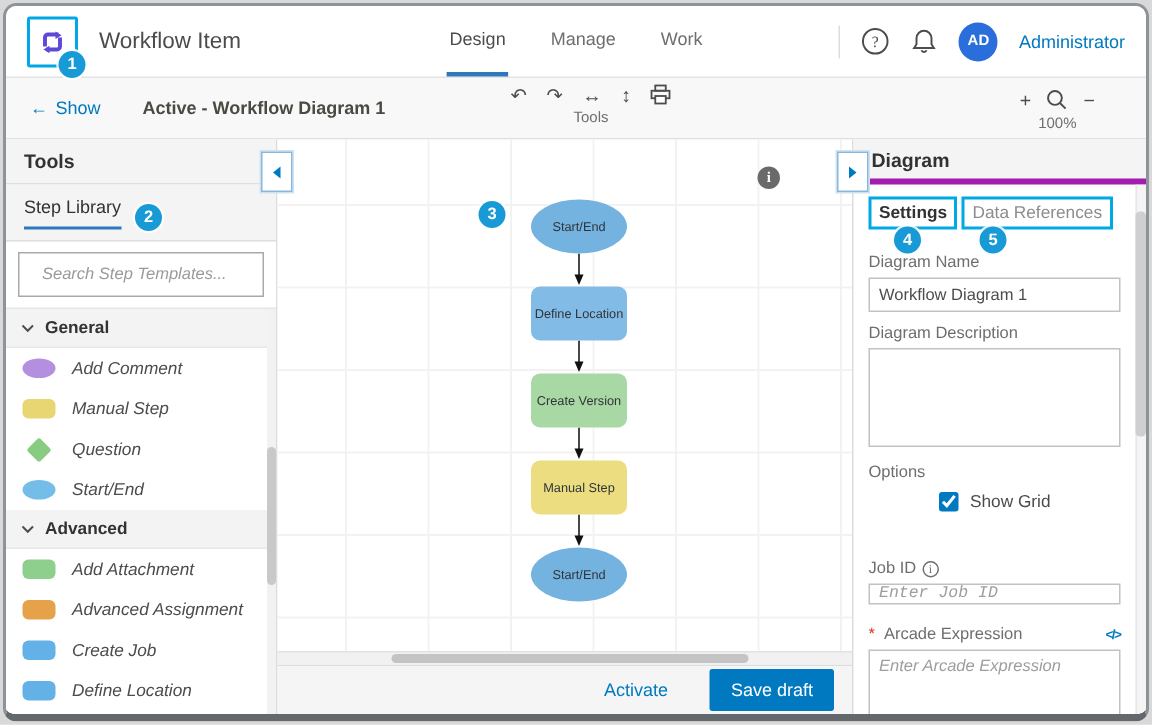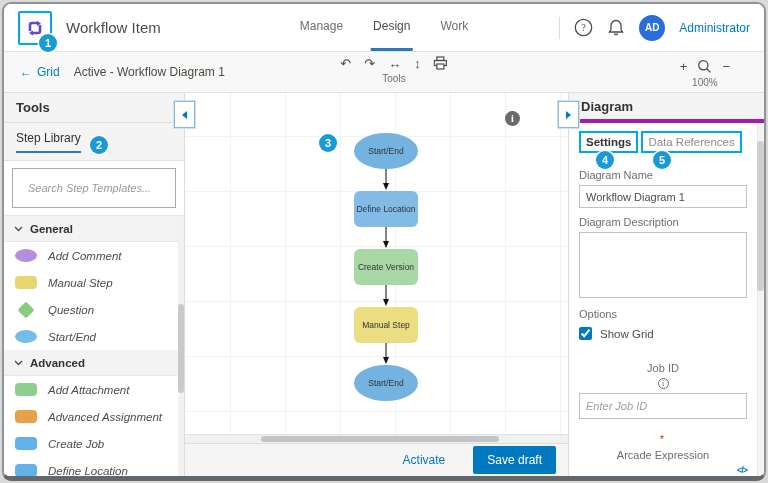--- a/index.html
+++ b/index.html
@@ -14,39 +14,39 @@
   .nav-tab { height:100%; display:flex; align-items:center; font-size:12px; color:#6e6e6e; cursor:pointer; border-bottom:3px solid transparent; padding:0 2px; }
   .nav-tab.active { color:#4c4c4c; border-bottom-color:#2e77bc; }
   .header-right { margin-left:auto; display:flex; align-items:center; gap:14px; padding-right:14px; }
   .hdr-divider { width:1px; height:22px; background:#dcdcdc; }
   .avatar { width:26px; height:26px; border-radius:50%; background:#2a6edb; color:#fff; font-size:10px; font-weight:bold; display:flex; align-items:center; justify-content:center; }
   .user-name { font-size:12px; color:#0079c1; }
 
   
   .subbar { height:41px; background:#f8f8f8; border-bottom:1px solid #e0e0e0; display:flex; align-items:center; position:relative; flex:0 0 auto; }
   .back { margin-left:16px; font-size:12px; color:#0079c1; display:flex; gap:5px; align-items:center; cursor:pointer; }
-  .breadcrumb { margin-left:14px; font-size:12px; font-weight:normal; color:#4a4a42; }
+  .breadcrumb { margin-left:28px; font-size:12px; font-weight:bold; color:#4a4a42; }
   .tools-center { position:absolute; left:390px; top:4px; transform:translateX(-50%); display:flex; flex-direction:column; align-items:center; }
   .tool-icons { display:flex; gap:13px; align-items:center; color:#4c4c4c; font-size:13px; }
   .tool-icons span { cursor:pointer; line-height:1; }
   .tools-caption { font-size:10px; color:#6e6e6e; margin-top:3px; }
   .zoom-box { margin-left:auto; margin-right:34px; display:flex; flex-direction:column; align-items:center; padding-top:2px; }
   .zoom-icons { display:flex; gap:10px; align-items:center; color:#4c4c4c; font-size:13px; }
   .zoom-level { font-size:10px; color:#6e6e6e; margin-top:3px; }
 
   
   .main { flex:1; display:flex; min-height:0; }
 
   
   .left-panel { width:181px; flex:0 0 auto; border-right:1px solid #dcdcdc; display:flex; flex-direction:column; background:#fff; position:relative; }
   .lp-title { height:30px; background:#f4f4f4; border-bottom:1px solid #dfdfdf; display:flex; align-items:center; padding-left:12px; font-size:13px; font-weight:bold; color:#323232; flex:0 0 auto; }
   .lp-tabs { height:38px; background:#f4f4f4; border-bottom:1px solid #dfdfdf; display:flex; align-items:center; padding-left:12px; flex:0 0 auto; position:relative;text-align:right; }
   .lp-tab { font-size:12px; color:#323232; padding-bottom:6px; border-bottom:2px solid #2e77bc; cursor:pointer; }
   .search-row { padding:7px 8px; border-bottom:1px solid #e6e6e6; flex:0 0 auto; }
-  .search-box { height:40px; border:1px solid #a9a9a9; background:#fff; display:flex; align-items:center; padding:0 8px; gap:7px; }
+  .search-box { height:30px; border:1px solid #a9a9a9; background:#fff; display:flex; align-items:center; padding:0 8px; gap:7px; }
   .search-box input { border:none; outline:none; flex:1; font-size:11px; font-style:italic; color:#4c4c4c; font-family:"Liberation Sans",sans-serif; background:transparent; }
   .search-box input::placeholder { color:#9a9a9a; font-style:italic; }
   .lp-list { flex:1; overflow:hidden; position:relative; }
   .group-hdr { height:26px; background:#f3f3f3; border-bottom:1px solid #e8e8e8; display:flex; align-items:center; gap:7px; padding-left:10px; font-size:11.5px; font-weight:bold; color:#323232; cursor:pointer; }
   .lp-item { height:27px; display:flex; align-items:center; cursor:pointer; background:#fff;font-style:italic; }
   .shape-cell { width:44px; display:flex; justify-content:center; flex:0 0 auto; }
   .sh-ellipse { width:22px; height:13px; border-radius:50%; }
   .sh-rect { width:22px; height:13px; border-radius:4px; }
   .sh-diamond { width:12px; height:12px; transform:rotate(45deg); border-radius:2px; }
   .lp-item-label { font-size:11.5px; color:#4c4c4c; }
@@ -81,25 +81,25 @@
   .rp-body { flex:1; overflow:hidden; font-size:11px; color:#6e6e6e; position:relative; padding-right:7px; }
   .rp-pad { padding:8px 10px 0 10px; }
   .rp-tabs { display:flex; gap:3px; position:relative; margin-bottom:16px; }
   .rp-tab { font-size:11.5px; padding:3px 5px; border:2px solid #00a9e6; cursor:pointer; background:#fff; }
   .rp-tab.active { color:#323232; font-weight:bold; border-bottom-style:solid; }
   .rp-tab.inactive { color:#8c8c8c; }
   .field-label { font-size:11px; color:#6e6e6e; margin:8px 0 4px; }
   .text-input { width:100%; height:23px; border:1px solid #c2c2c2; font-size:11px; color:#4c4c4c; padding:0 6px; font-family:"Liberation Sans",sans-serif; outline:none; background:#fff; }
   .text-input::placeholder, .ta::placeholder { color:#9e9e9e; font-style:italic; }
   .ta { width:100%; border:1px solid #c2c2c2; font-size:11px; color:#4c4c4c; padding:4px 6px; font-family:"Liberation Sans",sans-serif; outline:none; resize:none; background:#fff; }
-  .chk-row { display:flex; align-items:center; gap:8px; margin:7px 0 12px; }
+  .chk-row { display:flex; align-items:center; gap:8px; margin:7px 0 12px;justify-content:center; }
   .chk-row input { accent-color:#0079c1; width:13px; height:13px; cursor:pointer; }
   .chk-label { font-size:11.5px; color:#4c4c4c; }
   .section-bar { margin-top:4px; background:#f4f4f4; border-top:1px solid #ddd; border-bottom:1px solid #ddd; padding:8px 10px; font-size:12.5px; font-weight:bold; color:#323232; }
-  .label-row { display:flex; align-items:center; gap:4px; margin:2px 0 4px;flex-direction:column; }
+  .label-row { display:flex; align-items:center; gap:4px; margin:12px 0 4px; }
   .info-mini { width:11px; height:11px; border:1px solid #6e6e6e; border-radius:50%; font-size:8px; color:#6e6e6e; display:flex; align-items:center; justify-content:center; font-family:"Liberation Serif",serif; }
   .req { color:#d83020; margin-right:2px; }
   .code-icon { margin-left:auto; color:#0079c1; font-size:9px; font-weight:bold; cursor:pointer; letter-spacing:-1px; }
   .ta-wrap { position:relative; }
   .rp-scroll { position:absolute; right:0; top:0; bottom:0; width:7px; background:#f4f4f4; border-left:1px solid #e6e6e6; }
   .rp-scroll-thumb { position:absolute; top:18px; right:0; width:7px; height:150px; background:#cfcfcf; border-radius:3px; }
 
   
   .badge { width:18px; height:18px; border-radius:50%; background:#189ad6; color:#fff; font-size:11px; font-weight:bold; display:flex; align-items:center; justify-content:center; box-shadow:0 0 0 1.5px rgba(255,255,255,.85); position:absolute; z-index:9; }
   .badge-1 { bottom:-9px; right:-7px; }
@@ -119,43 +119,43 @@
       <svg width="22" height="22" viewBox="0 0 22 22">
         <path d="M6 14 V8 a2 2 0 0 1 2-2 h7" fill="none" stroke="#5e48d8" stroke-width="2.6"></path>
         <path d="M13 4 l4 2.5 -4 2.5 z" fill="#5e48d8"></path>
         <path d="M16 8 v6 a2 2 0 0 1 -2 2 h-7" fill="none" stroke="#5e48d8" stroke-width="2.6"></path>
         <path d="M9 13.5 l-4 2.5 4 2.5 z" fill="#5e48d8"></path>
       </svg>
       <div class="badge badge-1">1</div>
     </div>
     <div class="app-title">Workflow Item</div>
     <div class="nav">
+      <div class="nav-tab active">Design</div>
       <div class="nav-tab">Manage</div>
-      <div class="nav-tab active">Design</div>
       <div class="nav-tab">Work</div>
     </div>
     <div class="header-right">
       <div class="hdr-divider"></div>
       <svg width="19" height="19" viewBox="0 0 19 19" style="cursor:pointer">
         <circle cx="9.5" cy="9.5" r="8.2" fill="none" stroke="#4c4c4c" stroke-width="1.3"></circle>
         <text x="9.5" y="13.4" font-size="10.5" text-anchor="middle" fill="#4c4c4c" font-family="Liberation Serif,serif">?</text>
       </svg>
       <svg width="18" height="19" viewBox="0 0 18 19" style="cursor:pointer">
         <path d="M9 2.5 a5 5 0 0 1 5 5 v4 l1.6 2.5 H2.4 L4 11.5 v-4 a5 5 0 0 1 5-5 z" fill="none" stroke="#4c4c4c" stroke-width="1.3"></path>
         <path d="M7.3 15.5 a1.8 1.8 0 0 0 3.4 0" fill="none" stroke="#4c4c4c" stroke-width="1.3"></path>
       </svg>
       <div class="avatar">AD</div>
       <div class="user-name">Administrator</div>
     </div>
   </div>
 
   <div class="subbar">
     <div class="back">
       <span>←</span>
-      <span>Grid</span>
+      <span>Show</span>
     </div>
     <div class="breadcrumb">Active - Workflow Diagram 1</div>
     <div class="tools-center">
       <div class="tool-icons">
         <span>↶</span>
         <span>↷</span>
         <span>↔</span>
         <span>↕</span>
         <svg width="14" height="14" viewBox="0 0 14 14" style="cursor:pointer">
           <rect x="3.5" y="1" width="7" height="3.5" fill="none" stroke="#4c4c4c" stroke-width="1.2"></rect>
@@ -336,21 +336,21 @@
           <div class="chk-row">
             <input type="checkbox" checked="checked" style="">
             <span class="chk-label">Show Grid</span>
           </div>
         </div>
         <div class="rp-pad">
           <div class="label-row">
             <span>Job ID</span>
             <span class="info-mini">i</span>
           </div>
-          <input type="text" class="text-input" style="height: 26px;" placeholder="Enter Job ID">
+          <input type="text" class="text-input" style="height: 14px; font-family: Liberation Mono, monospace;" placeholder="Enter Job ID">
           <div class="label-row" style="margin-top:14px">
             <span class="req">*</span>
             <span>Arcade Expression</span>
             <span class="code-icon">&lt;/&gt;</span>
           </div>
           <div class="ta-wrap">
             <textarea class="ta" style="height: 86px;" placeholder="Enter Arcade Expression"></textarea>
             
           </div>
         </div>

